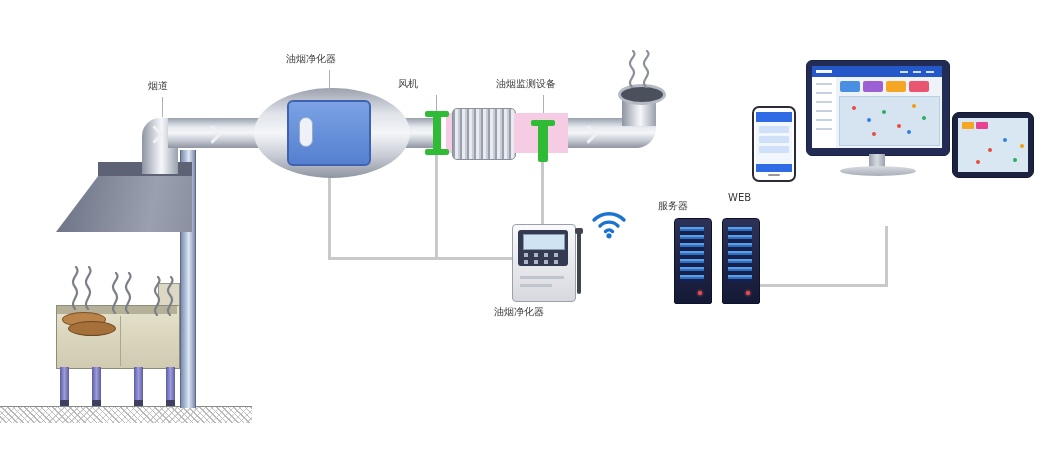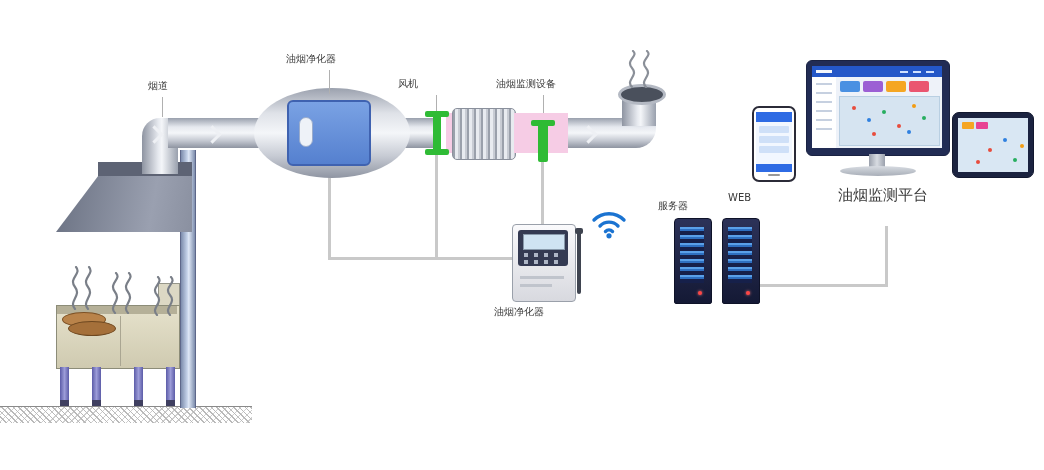--- a/index.html
+++ b/index.html
@@ -185,15 +185,14 @@
       <div class="abs" style="left:4px;top:4px;width:12px;height:7px;background:#f5a623;border-radius:1px;"></div>
       <div class="abs" style="left:18px;top:4px;width:12px;height:7px;background:#e84393;border-radius:1px;"></div>
       <div class="dot" style="left:30px;top:30px;background:#e84c3d;"></div>
       <div class="dot" style="left:45px;top:20px;background:#2f80e0;"></div>
       <div class="dot" style="left:55px;top:40px;background:#27ae60;"></div>
       <div class="dot" style="left:18px;top:42px;background:#e84c3d;"></div>
       <div class="dot" style="left:62px;top:26px;background:#f39c12;"></div>
     </div>
   </div>
 
-  <div class="label" style="left:818px;top:186px;width:130px;text-align:center;font-size:15px;">油烟监测平台</div>
 
 </div>
 
 </body></html>

